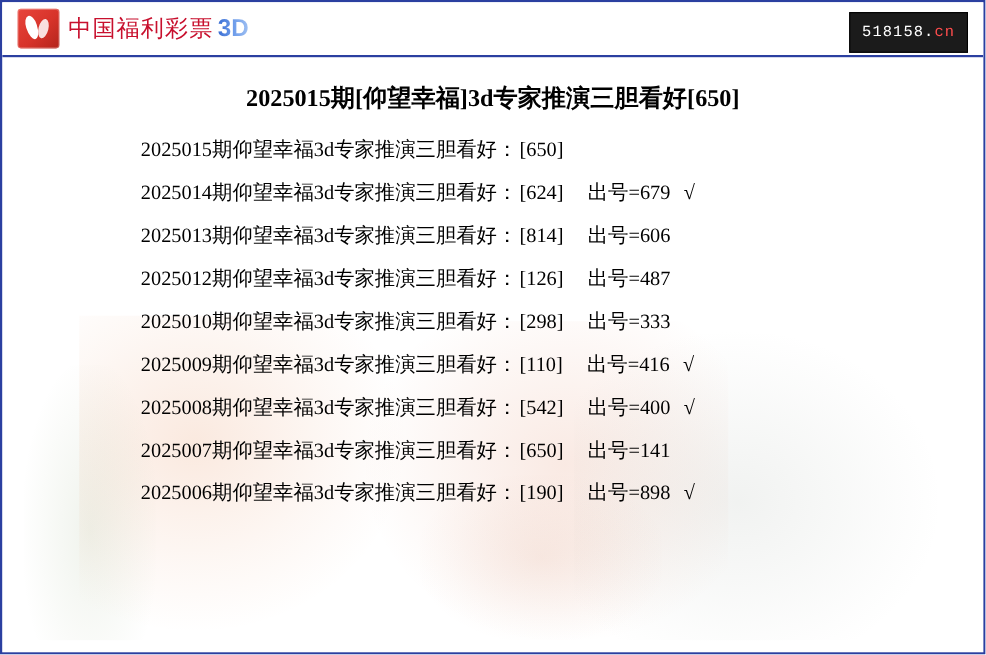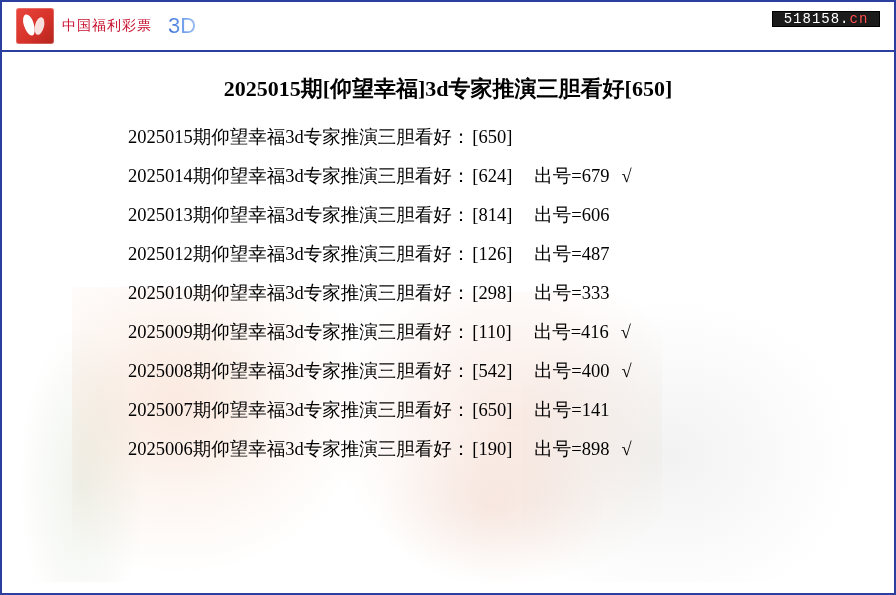--- a/index.html
+++ b/index.html
@@ -86,42 +86,42 @@
   .logo-mark::after {
     content: "";
     position: absolute;
     left: 19px; top: 9px;
     width: 9px; height: 18px;
     border-radius: 50%;
     background: rgba(255,255,255,0.85);
     transform: rotate(14deg);
   }
   .logo-text {
-    font-size: 14px;
+    font-size: 21px;
     color: #c8102e;
     letter-spacing: 1px;
     font-family: "Liberation Serif", serif;
     white-space: nowrap;
   }
   .logo-3d {
-    margin-left: 16px;
+    margin-left: 4px;
     font-size: 22px;
-    font-weight: normal;
+    font-weight: bold;
     font-family: "Liberation Sans", sans-serif;
     background: linear-gradient(90deg, #3b6fd4 0%, #6c9bea 50%, #9fc0f2 100%);
     -webkit-background-clip: text;
     background-clip: text;
     color: transparent;
     letter-spacing: 0px;
   }
   .site-tag {
     position: absolute;
     right: 14px;
     top: 9px;
-    height: 16px;
+    height: 37px;
     min-width: 108px;
     background: #1b1b1b;
     border: 1px solid #000;
     color: #ffffff;
     font-family: "Liberation Mono", monospace;
     font-size: 14px;
     letter-spacing: 1px;
     display: flex;
     align-items: center;
     justify-content: center;

